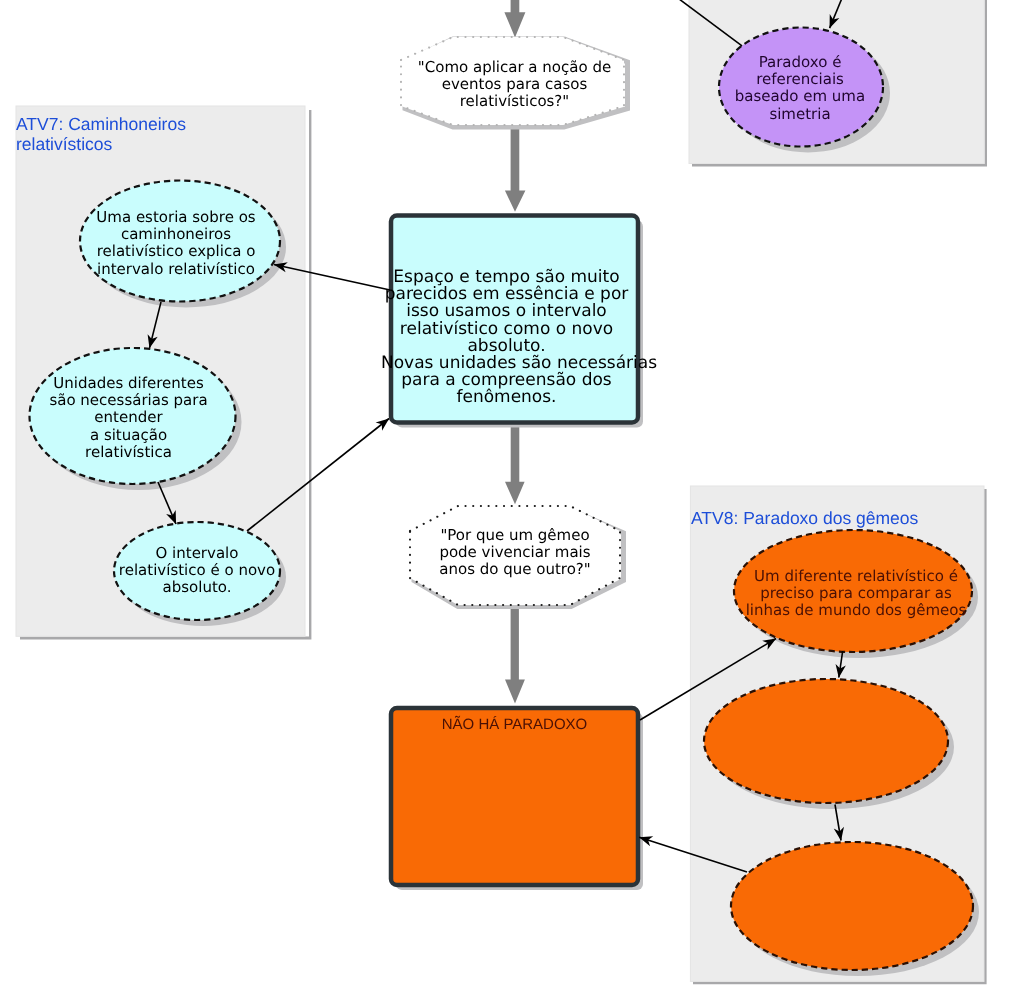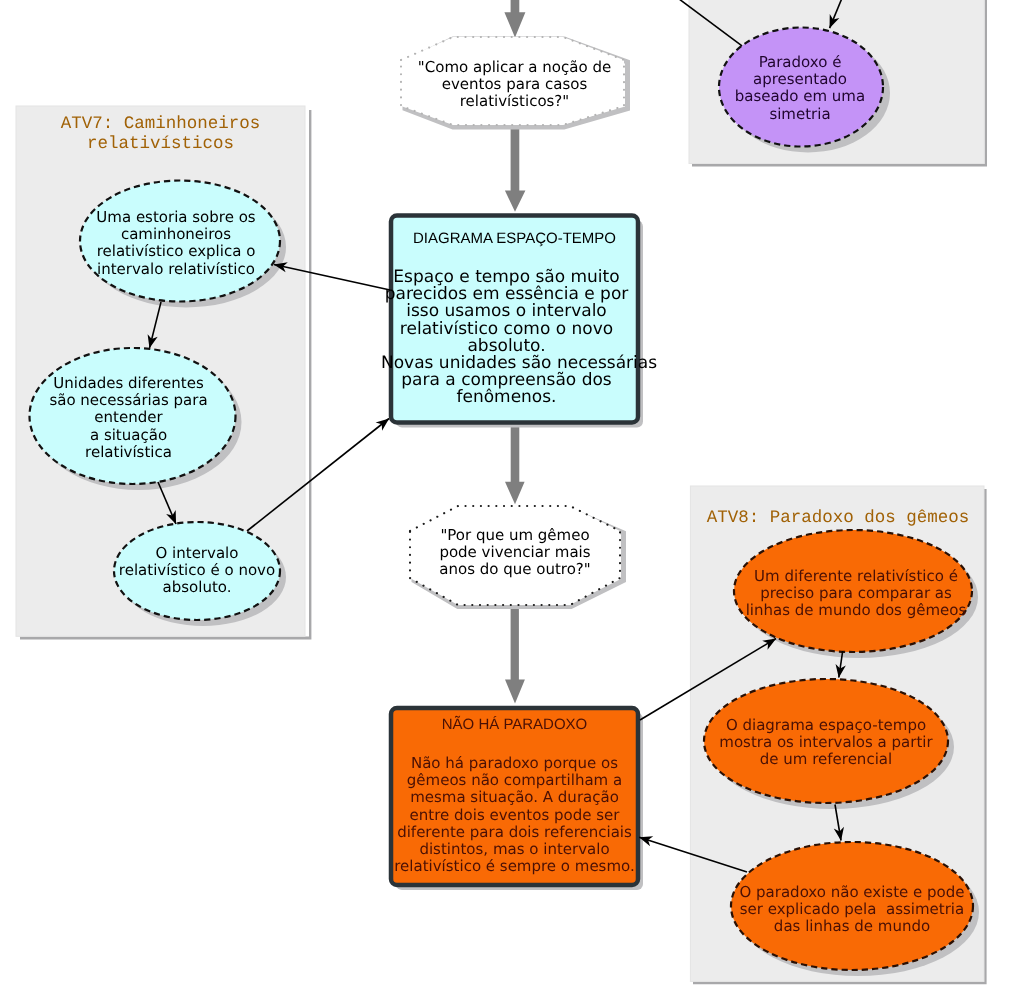--- a/index.html
+++ b/index.html
@@ -5,22 +5,22 @@
 <style>
   html,body{margin:0;padding:0;background:#ffffff;}
   body{width:1013px;height:1002px;overflow:hidden;
        font-family:"DejaVu Sans",sans-serif;}
   #stage{position:relative;width:1013px;height:1002px;background:#fff;
        -webkit-font-smoothing:antialiased;-moz-osx-font-smoothing:grayscale;text-rendering:geometricPrecision;}
   #stage > svg{position:absolute;left:0;top:0;width:1013px;height:1002px;}
   .nodetext{position:absolute;text-align:center;white-space:pre;
             font-family:"DejaVu Sans",sans-serif;color:#000;
             line-height:17.2px;}
-  .grouptitle{position:absolute;text-align:center;white-space:pre;
-            font-family:Liberation Mono, monospace;color:#a16207;}
+  .grouptitle{position:absolute;text-align:left;white-space:pre;
+            font-family:Liberation Sans, sans-serif;color:#1d4ed8;}
 </style>
 </head>
 <body>
 
 <div id="stage">
 
 <svg width="1013" height="1002" viewBox="0 0 1013 1002" xmlns="http://www.w3.org/2000/svg">
   <defs>
     <marker id="arrThin" viewBox="0 0 14 11" refX="13.4" refY="5.5" markerWidth="14" markerHeight="11" orient="auto-start-reverse" markerUnits="userSpaceOnUse">
       <path d="M0.4 0.3 L13.6 5.5 L0.4 10.7 L4.2 5.5 Z" fill="#000"></path>
@@ -118,57 +118,43 @@
 relativísticos</div>
 <div class="grouptitle" style="left:691px;top:492px;width:294px;font-size:17.5px;line-height:20px;margin-top:16px;">ATV8: Paradoxo dos gêmeos</div>
 
 <div class="nodetext" style="left:403px;top:59px;width:223px;font-size:15px;">"Como aplicar a noção de
 eventos para casos
 relativísticos?"</div>
 <div class="nodetext" style="left:410px;top:527px;width:210px;font-size:15px;">"Por que um gêmeo
 pode vivenciar mais
 anos do que outro?"</div>
 
-<div class="nodetext boxtitle" style="left:391px;top:230px;width:247px;font-size:15px;font-family:'Liberation Sans',sans-serif;">DIAGRAMA ESPAÇO-TEMPO</div>
 <div class="nodetext" style="left:381px;top:269px;width:251px;font-size:17px;">Espaço e tempo são muito
 parecidos em essência e por
 isso usamos o intervalo
 relativístico como o novo
 absoluto.
 Novas unidades são necessárias
 para a compreensão dos
 fenômenos.</div>
 
 <div class="nodetext boxtitle" style="left:391px;top:716px;width:247px;font-size:15px;font-family:'Liberation Sans',sans-serif;color:#4a1005;">NÃO HÁ PARADOXO</div>
-<div class="nodetext" style="left:389px;top:755px;width:251px;font-size:15px;color:#4a1005;">Não há paradoxo porque os
-gêmeos não compartilham a
-mesma situação. A duração
-entre dois eventos pode ser
-diferente para dois referenciais
-distintos, mas o intervalo
-relativístico é sempre o mesmo.</div>
 
 <div class="nodetext" style="left:77px;top:209px;width:198px;font-size:15px;">Uma estoria sobre os
 caminhoneiros
 relativístico explica o
 intervalo relativístico</div>
 <div class="nodetext" style="left:26px;top:375px;width:205px;font-size:15px;">Unidades diferentes
 são necessárias para
 entender
 a situação
 relativística</div>
 <div class="nodetext" style="left:114px;top:545px;width:166px;font-size:15px;">O intervalo
 relativístico é o novo
 absoluto.</div>
 <div class="nodetext" style="left:718px;top:54px;width:164px;font-size:15px;color:#20052e;">Paradoxo é
-apresentado
+referenciais
 baseado em uma
 simetria</div>
 <div class="nodetext" style="left:737px;top:568px;width:238px;font-size:15px;color:#4a1005;">Um diferente relativístico é
 preciso para comparar as
 linhas de mundo dos gêmeos</div>
-<div class="nodetext" style="left:704px;top:717px;width:244px;font-size:15px;color:#4a1005;">O diagrama espaço-tempo
-mostra os intervalos a partir
-de um referencial</div>
-<div class="nodetext" style="left:731px;top:884px;width:242px;font-size:15px;color:#4a1005;">O paradoxo não existe e pode
-ser explicado pela  assimetria
-das linhas de mundo</div>
 </div>
 
 </body></html>

